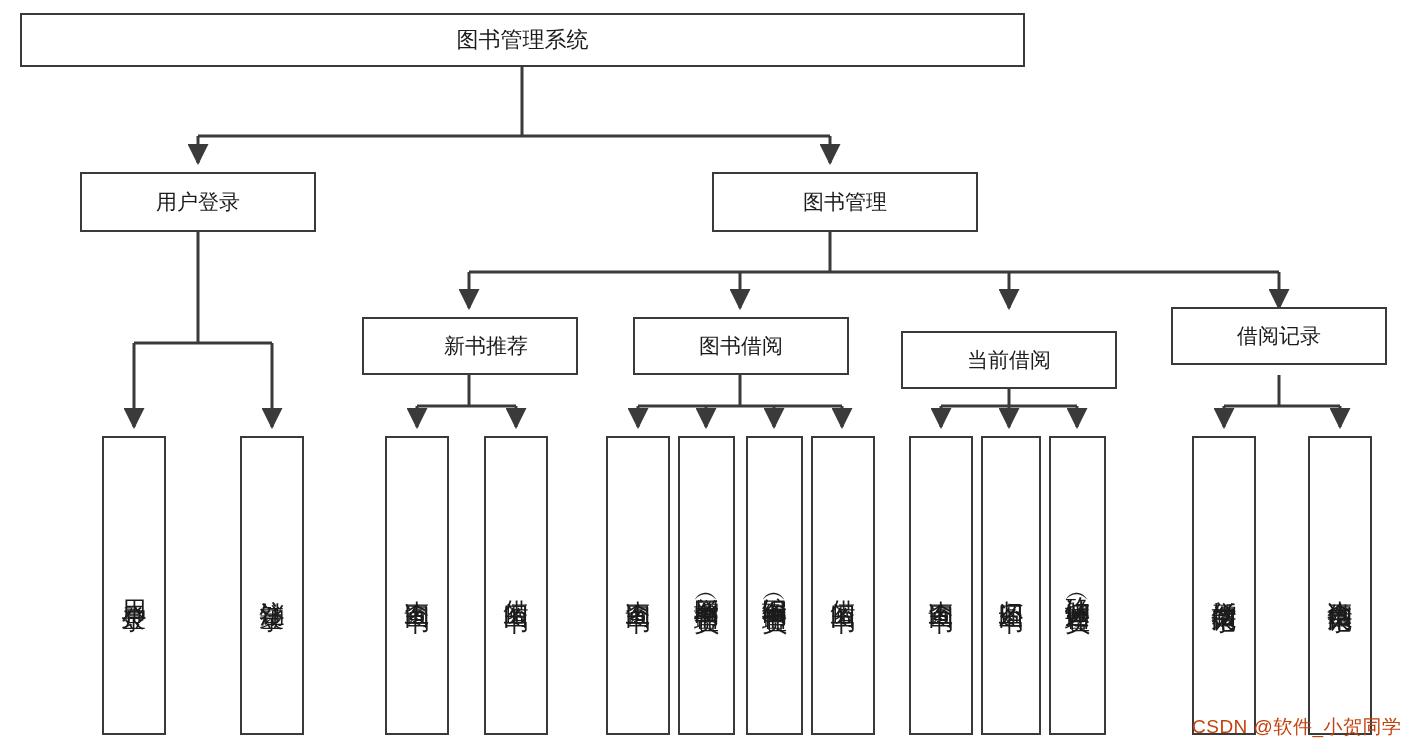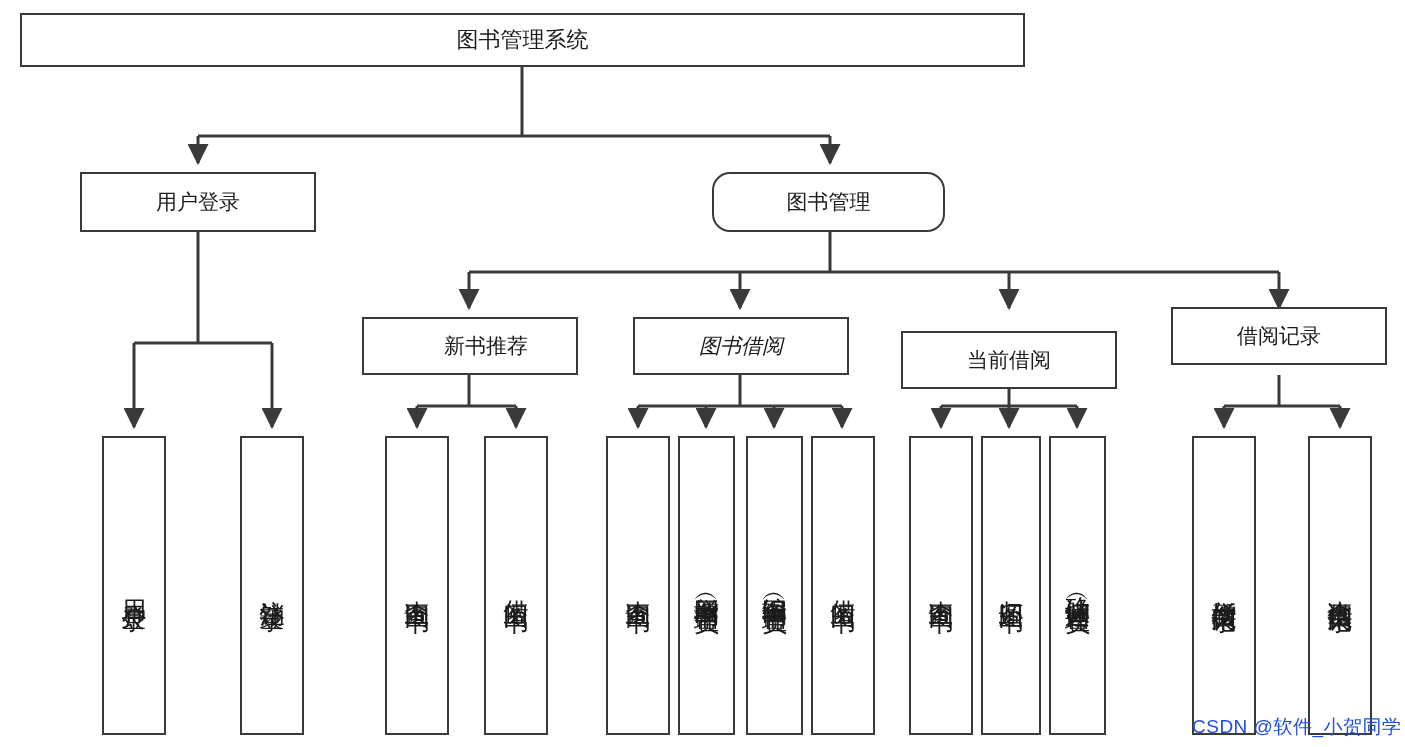--- a/index.html
+++ b/index.html
@@ -60,21 +60,21 @@
     font-size: 25px;
     letter-spacing: 3px;
     line-height: 1;
   }
   .node.v.tall .node-label {
     font-size: 25px;
     letter-spacing: 2px;
   }
   .watermark {
     position: absolute;
-    color: #1d4ed8;
+    color: #c2410c;
     font-size: 19px;
     white-space: nowrap;
     letter-spacing: 0.5px;
   }
 </style>
 </head>
 <body>
 
 <div id="canvas">
 
@@ -128,28 +128,28 @@
     </g>
   </svg>
 
   <div class="node h root" style="left:20px; top:13px; width:1005px; height:54px;">
     <span class="node-label">图书管理系统</span>
   </div>
 
   <div class="node h" style="left:80px; top:172px; width:236px; height:60px;">
     <span class="node-label">用户登录</span>
   </div>
-  <div class="node h" style="left:712px; top:172px; width:233px; height:60px;border-radius:18px;">
+  <div class="node h" style="left:712px; top:172px; width:266px; height:60px;">
     <span class="node-label">图书管理</span>
   </div>
 
   <div class="node h" style="left:362px; top:317px; width:216px; height:58px;padding-left:32px;">
     <span class="node-label">新书推荐</span>
   </div>
-  <div class="node h" style="left:633px; top:317px; width:216px; height:58px;font-style:italic;">
+  <div class="node h" style="left:633px; top:317px; width:216px; height:58px;">
     <span class="node-label">图书借阅</span>
   </div>
   <div class="node h" style="left:901px; top:331px; width:216px; height:58px;">
     <span class="node-label">当前借阅</span>
   </div>
   <div class="node h" style="left:1171px; top:307px; width:216px; height:58px;">
     <span class="node-label">借阅记录</span>
   </div>
 
   <div class="node v" style="left:102px; top:436px; width:64px; height:299px;">

